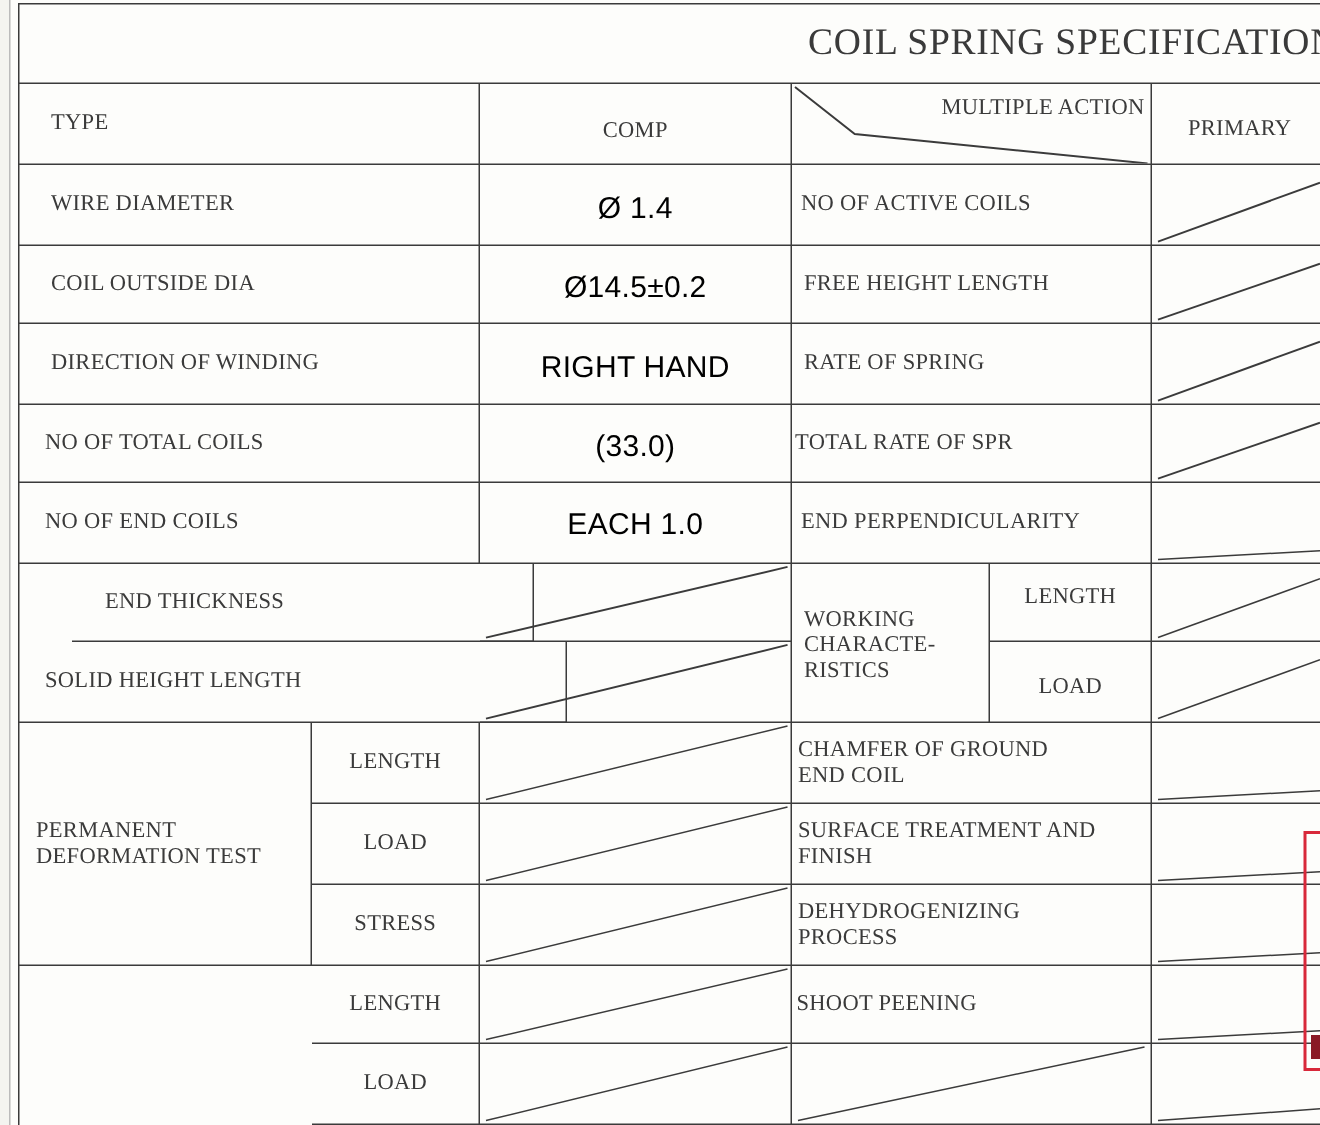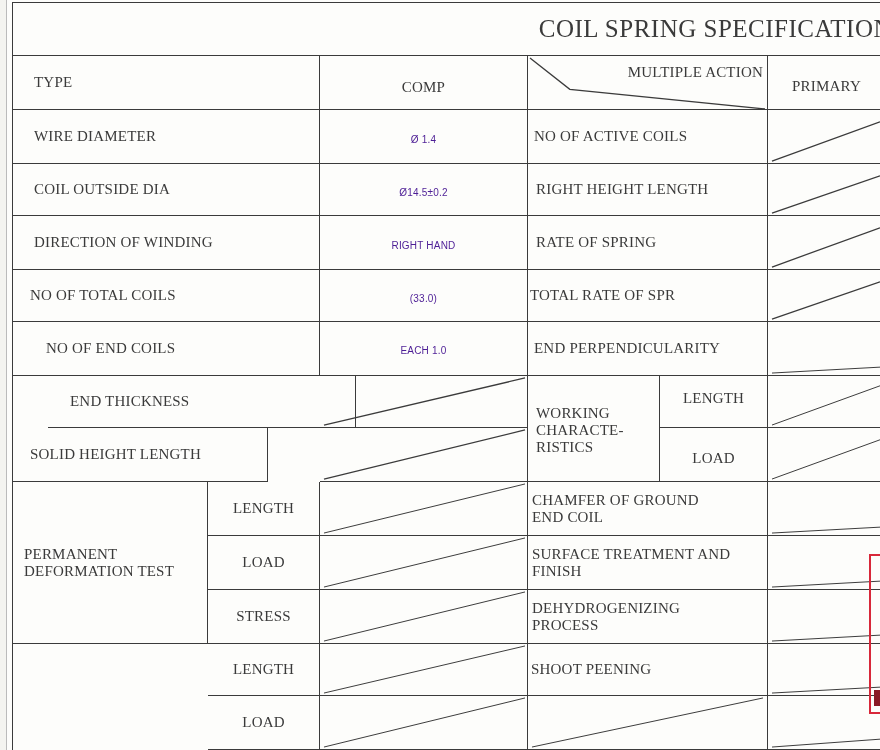--- a/index.html
+++ b/index.html
@@ -14,21 +14,21 @@
   .cell {
     position: absolute; box-sizing: border-box;
     border-right: 1.5px solid #3b3b3b;
     border-bottom: 1.5px solid #3b3b3b;
     font-size: 15px; letter-spacing: 0.2px;
     display: flex; align-items: center;
   }
   .lbl { padding-left: 22px; }
   .lbl2 { padding-left: 8px; line-height: 17px; }
   .center { justify-content: center; }
-  .sans { font-family: "Liberation Sans", "DejaVu Sans", sans-serif; font-size: 10px; color: #4c1d95; }
+  .sans { font-family: "Liberation Sans", "DejaVu Sans", sans-serif; font-size: 20px; color: #000000; }
   .title { font-size: 25px; justify-content: flex-end; padding-right: 0; letter-spacing: 0.5px; white-space: nowrap; overflow: hidden; }
   svg.slash { position: absolute; left: 0; top: 0; width: 100%; height: 100%; pointer-events: none; }
   .redbox { position: absolute; left: 869px; top: 554px; width: 14px; height: 160px; border: 2px solid #d8283a; box-sizing: border-box; }
   .redbox .tick { position: absolute; left: 3px; top: 134px; width: 6px; height: 16px; background: #8a1a26; }
 </style>
 </head>
 <body>
 
 <div class="sheet">
   <div class="leftmargin"></div>
@@ -76,37 +76,37 @@
       <span>NO OF TOTAL COILS</span>
     </div>
 
   <div class="cell center sans" style="left:320px;top:216px;width:208px;height:54px;padding-top:6px;">
       <span>RIGHT HAND</span>
     </div>
   <div class="cell center sans" style="left:320px;top:270px;width:208px;height:52px;padding-top:6px;">
       <span>(33.0)</span>
     </div>
 
-  <div class="cell lbl" style="left:12px;top:322px;width:308px;height:54px;padding-left:34px;">
+  <div class="cell lbl" style="left:12px;top:322px;width:308px;height:54px;padding-left:18px;">
       <span>NO OF END COILS</span>
     </div>
   <div class="cell center sans" style="left:320px;top:322px;width:208px;height:54px;padding-top:4px;">
       <span>EACH 1.0</span>
     </div>
 
   <div class="cell lbl" style="left:12px;top:376px;width:308px;height:52px;margin-left:36px;">
       <span>END THICKNESS</span>
     </div>
   <div class="cell" style="left:320px;top:376px;width:208px;height:52px;">
     <svg class="slash" viewBox="0 0 208 52" preserveAspectRatio="none">
         <line x1="4" y1="50" x2="206" y2="2" stroke="#3b3b3b" stroke-width="1.3"></line>
       </svg>
   </div>
 
-  <div class="cell lbl" style="left:12px;top:428px;width:256px;height:54px;padding-left:18px;">
+  <div class="cell lbl" style="left:12px;top:428px;width:366px;height:54px;padding-left:18px;">
       <span>SOLID HEIGHT LENGTH</span>
     </div>
   <div class="cell" style="left:320px;top:428px;width:208px;height:54px;">
     <svg class="slash" viewBox="0 0 208 54" preserveAspectRatio="none">
         <line x1="4" y1="52" x2="206" y2="2" stroke="#3b3b3b" stroke-width="1.3"></line>
       </svg>
   </div>
 
   <div class="cell lbl2" style="left:12px;top:482px;width:196px;height:162px;padding-left:12px;">
     <span style="width:150px;display:block;">PERMANENT DEFORMATION TEST</span>
@@ -150,21 +150,21 @@
   <div class="cell" style="left:320px;top:696px;width:208px;height:54px;">
       <svg class="slash" viewBox="0 0 208 54" preserveAspectRatio="none">
         <line x1="4" y1="52" x2="206" y2="2" stroke="#3b3b3b" stroke-width="1"></line>
       </svg>
     </div>
 
   <div class="cell lbl2" style="left:528px;top:110px;width:240px;height:54px;padding-left:6px;">
       <span>NO OF ACTIVE COILS</span>
     </div>
   <div class="cell lbl2" style="left:528px;top:164px;width:240px;height:52px;padding-left:8px;">
-      <span>RIGHT HEIGHT LENGTH</span>
+      <span>FREE HEIGHT LENGTH</span>
     </div>
   <div class="cell lbl2" style="left:528px;top:216px;width:240px;height:54px;padding-left:8px;">
       <span>RATE OF SPRING</span>
     </div>
   <div class="cell lbl2" style="left:528px;top:270px;width:240px;height:52px;padding-left:2px;">
       <span>TOTAL RATE OF SPR</span>
     </div>
   <div class="cell lbl2" style="left:528px;top:322px;width:240px;height:54px;padding-left:6px;">
       <span style="width:200px;display:block;">END PERPENDICULARITY</span>
     </div>

